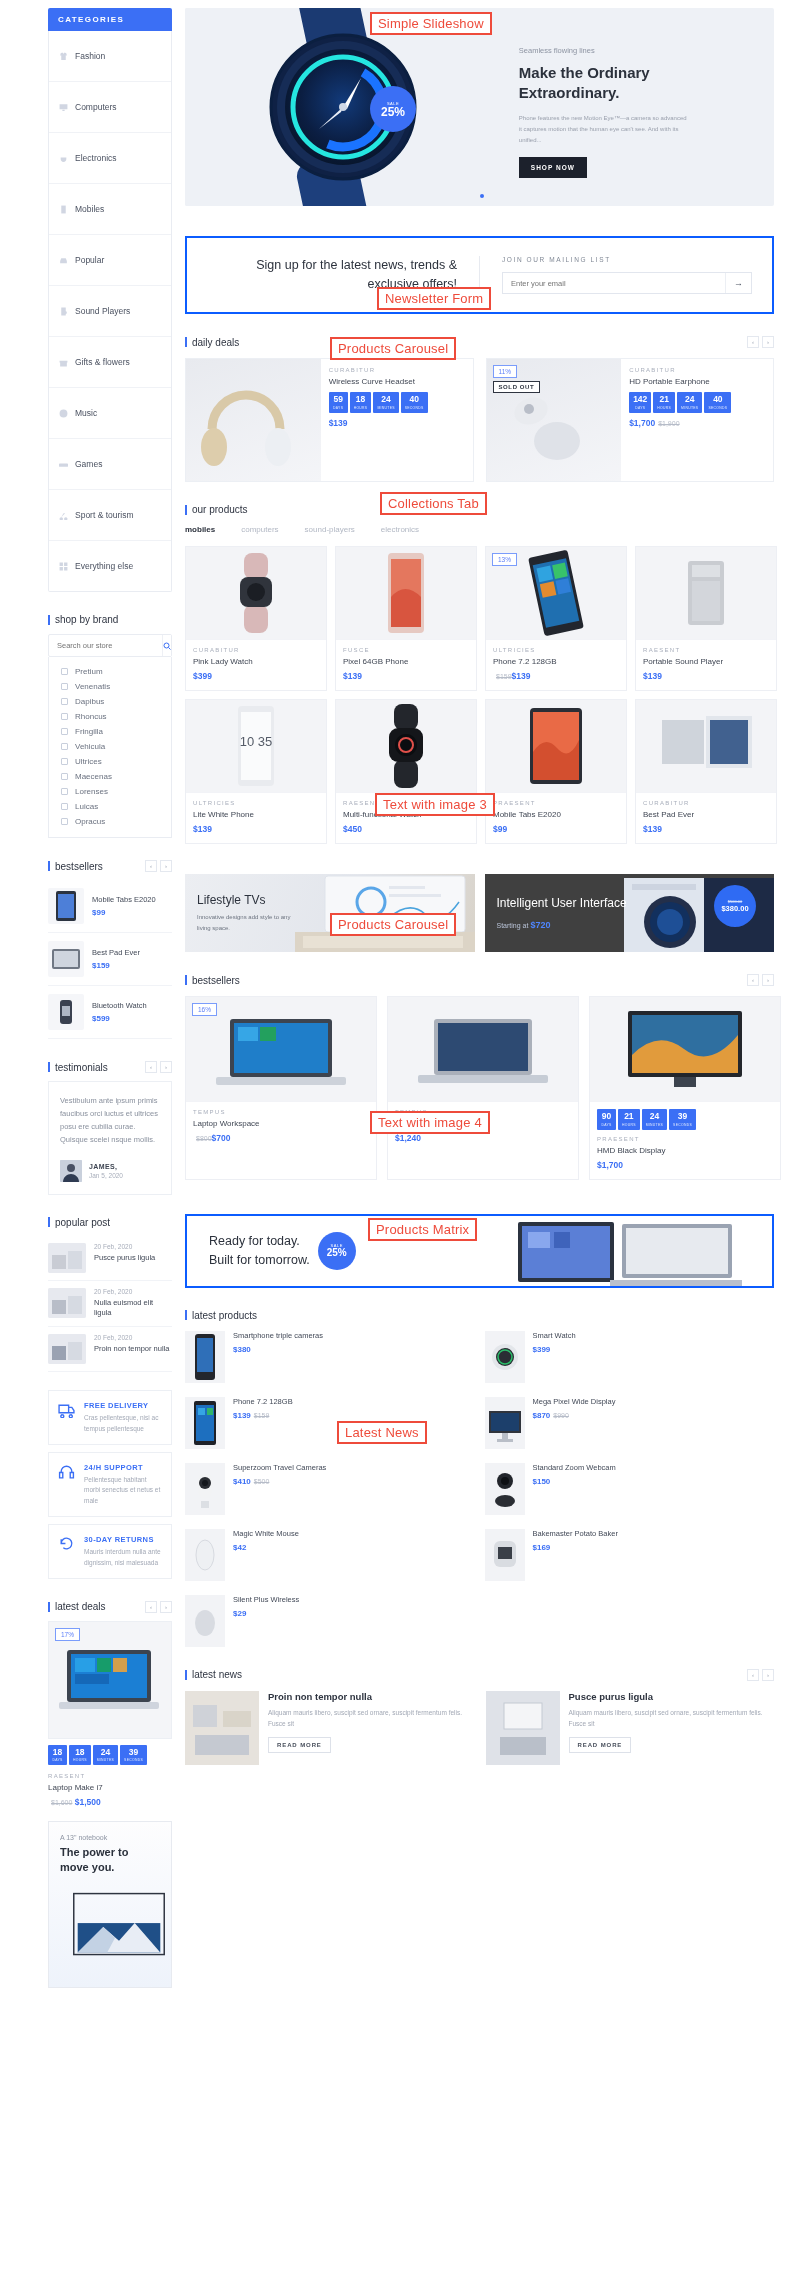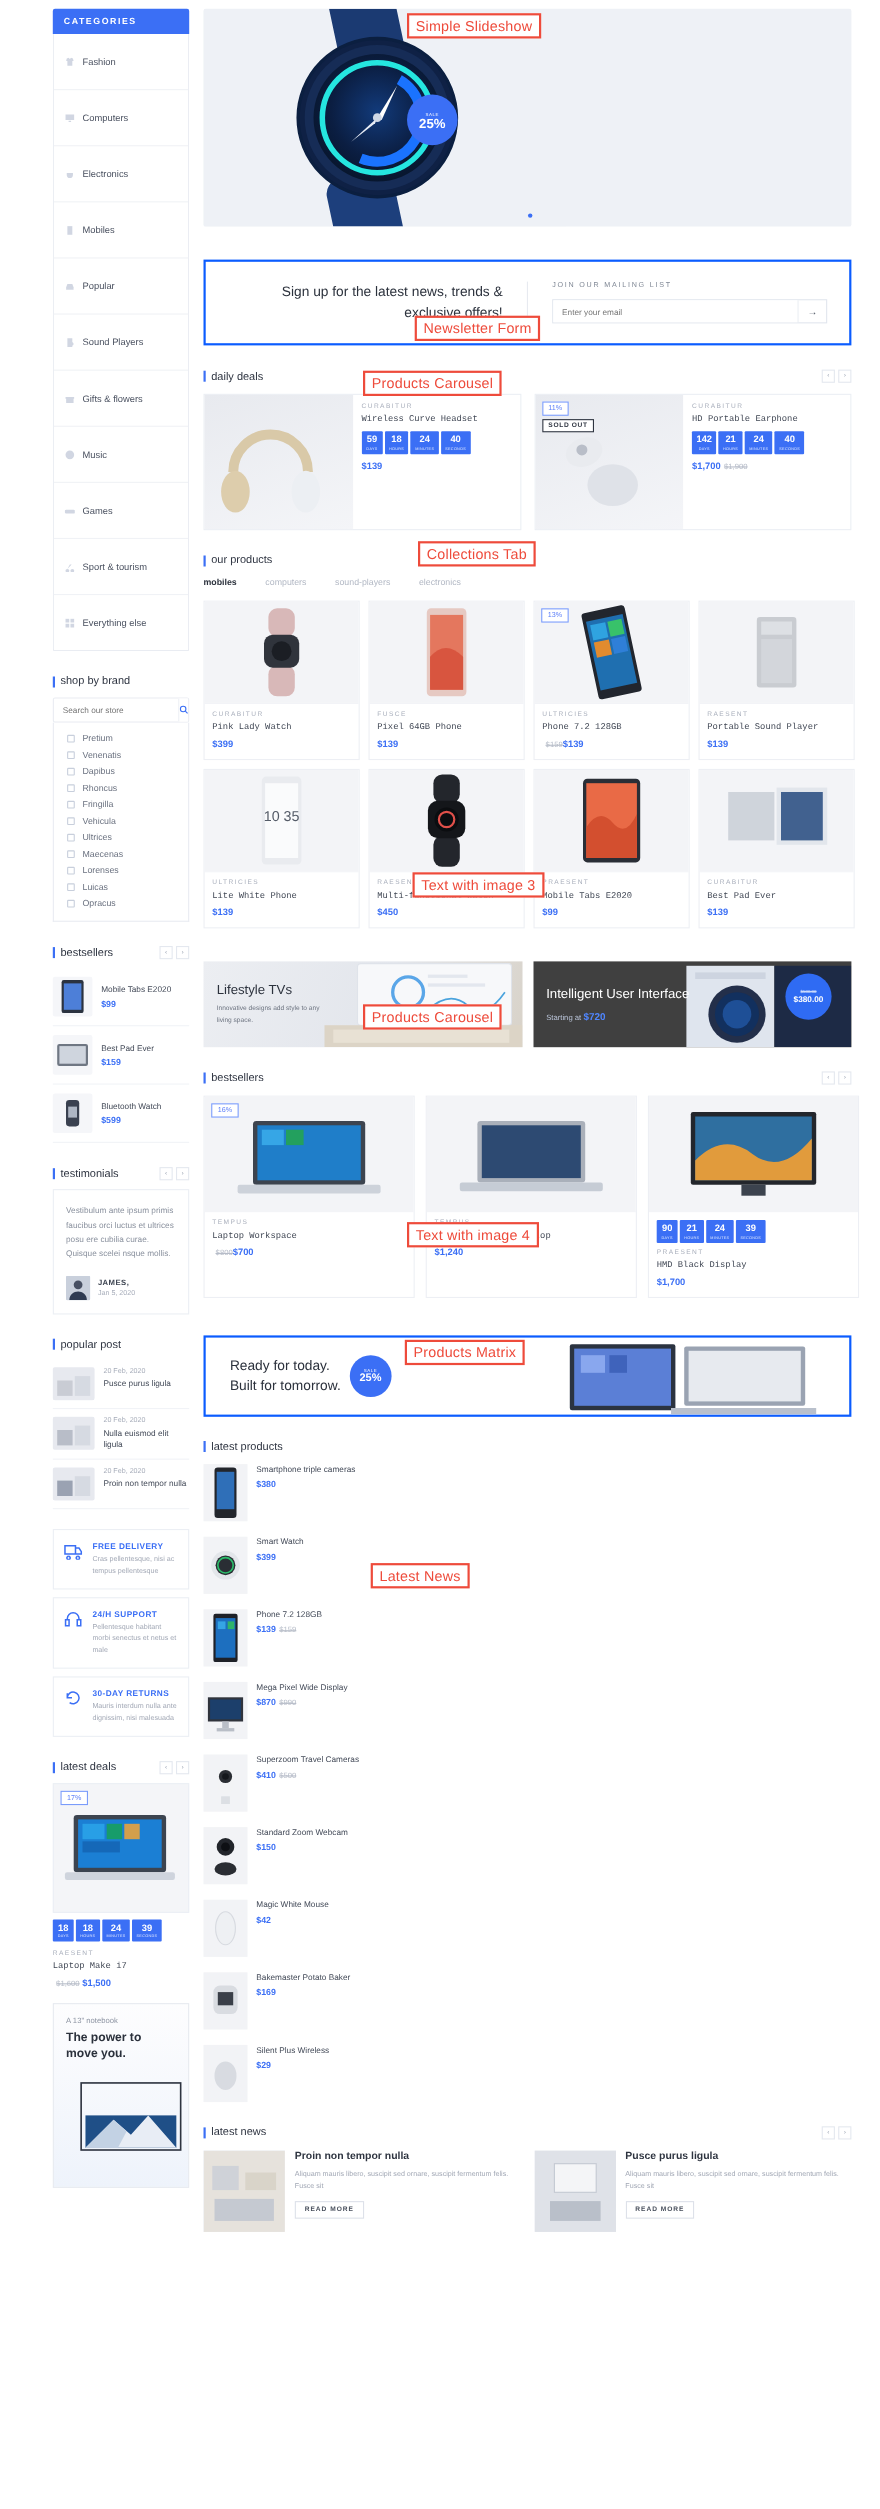--- a/index.html
+++ b/index.html
@@ -77,21 +77,21 @@
   .svc-ico { width: 17px; height: 17px; flex: none; }
   .svc-ico svg { width: 17px; height: 17px; fill: #3b6ff5; }
   .svc-t { font-size: 7.5px; font-weight: bold; color: #3b6ff5; letter-spacing: .4px; }
   .svc-d { font-size: 6.5px; color: #a3a9b6; line-height: 1.6; margin-top: 3px; }
 
   .deal-card { border:1px solid #eceff4; padding:0; background:#fff;}
   .deal-img { height: 132px; background: linear-gradient(160deg,#e8eaef,#f4f5f8); position:relative; overflow:hidden;}
   .badge-disc { position: absolute; top: 6px; left: 6px; border: 1px solid #7a9cfb; color: #5b7ef8; font-size: 6.5px; padding: 2px 5px; background: #fff; }
   .deal-meta { padding: 8px 8px 10px 8px; }
   .brandlbl { font-size: 6px; color: #a9afbc; letter-spacing: 1.3px; }
-  .pname { font-size: 8px; color: #404754; margin-top: 4px; font-family: Liberation Mono, monospace;}
+  .pname { font-size: 8px; color: #404754; margin-top: 4px;}
   .price { font-size: 8.5px; color: #3b6ff5; font-weight: bold; margin-top: 5px;}
   .old { color: #b6bcc8; text-decoration: line-through; font-weight: normal; font-size: 7px; margin-left:3px;}
 
   .cd-row { display: flex; gap: 2px; margin-top: 6px; }
   .cd-cell { background: #3b6ff5; color: #fff; text-align: center; padding: 3px 4px; min-width: 19px; border-radius:1px;}
   .cd-n { font-size: 8.5px; font-weight: bold; line-height: 1; }
   .cd-l { font-size: 3.4px; letter-spacing: .3px; margin-top: 2px; opacity: .85; }
 
   
   .sec-head { display: flex; align-items: center; justify-content: space-between; margin: 22px 0 10px 0; }
@@ -139,21 +139,21 @@
   .ban-t2 .st b { color: #4f86ff; font-size: 9px; }
   .ban-bub { position: absolute; right: 18px; top: 11px; width: 42px; height: 42px; border-radius: 50%; background: #2f6bf3; color: #fff; display: flex; flex-direction: column; align-items: center; justify-content: center; z-index:4;}
   .ban-bub .o { font-size: 4px; text-decoration: line-through; opacity: .8; }
   .ban-bub .n { font-size: 7.5px; font-weight: bold; }
 
   .wide { border: 2px solid #0b5cff; background: #fff; height: 74px; display: flex; align-items: center; overflow: hidden; position:relative;}
   .wide-t { font-size: 12.5px; color: #2b313c; padding-left: 22px; line-height: 1.45; flex:none; }
   .wide-img { flex: 1; height: 100%; position: relative; }
   .wide-bub { position: absolute; left: 8px; top: 16px; width: 38px; height: 38px; border-radius: 50%; background: #3b6ff5; color: #fff; display: flex; flex-direction: column; align-items: center; justify-content: center; z-index:5;}
 
-  .matrix { display: grid; grid-template-columns: repeat(1,1fr); gap: 14px 10px; }
+  .matrix { display: grid; grid-template-columns: repeat(2,1fr); gap: 14px 10px; }
   .mx { display: flex; gap: 8px; align-items: flex-start; }
   .mx-img { width: 40px; height: 52px; background: #f2f3f6; flex: none; overflow:hidden; position:relative;}
   .mx-n { font-size: 7.5px; color: #434a58; line-height: 1.45; }
   .mx-p { font-size: 8px; color: #3b6ff5; font-weight: bold; margin-top: 4px; }
 
   .news2 { display: flex; gap: 12px; }
   .nw { flex: 1; display: flex; gap: 9px; }
   .nw-img { width: 74px; height: 74px; background: #e9ebf0; flex: none; overflow:hidden; position:relative;}
   .nw-t { font-size: 9.5px; color: #2e3440; font-weight: bold; }
   .nw-d { font-size: 6.5px; color: #a2a8b5; line-height: 1.7; margin-top: 5px; }
@@ -520,20 +520,26 @@
           <path d="M158 99 L176 70 L162 101 Z" fill="#ffffff"></path>
           <path d="M158 99 L134 121 L156 104 Z" fill="#e9eef7"></path>
           <circle cx="158" cy="99" r="4" fill="#cfd8e6"></circle>
           <circle cx="158" cy="99" r="72" fill="none" stroke="#0b1f40" stroke-width="3"></circle>
         </svg>
         <div class="disc-bubble">
           <span class="disc-sm">SALE</span>
           <span class="disc-lg">25%</span>
         </div>
       </div>
+      <div class="hero-txt">
+        <div class="hero-kicker">Seamless flowing lines</div>
+        <div class="hero-h">Make the Ordinary Extraordinary.</div>
+        <div class="hero-p">Phone features the new Motion Eye™—a camera so advanced it captures motion that the human eye can't see. And with its unified...</div>
+        <div class="hero-btn">SHOP NOW</div>
+      </div>
       <div class="hero-dot"></div>
     </div>
 
     <div style="height:30px"></div>
     <div class="news">
       <div class="news-l">Sign up for the latest news, trends &amp; exclusive offers!</div>
       <div class="news-r">
         <div class="news-k">JOIN OUR MAILING LIST</div>
         <div class="news-form">
           <input type="text" placeholder="Enter your email" style="">

